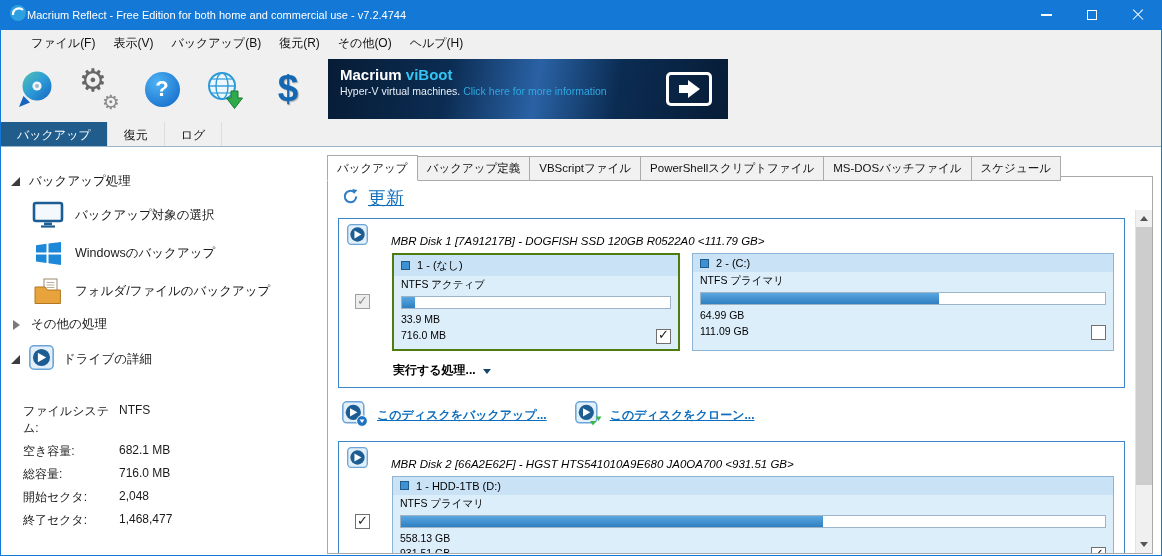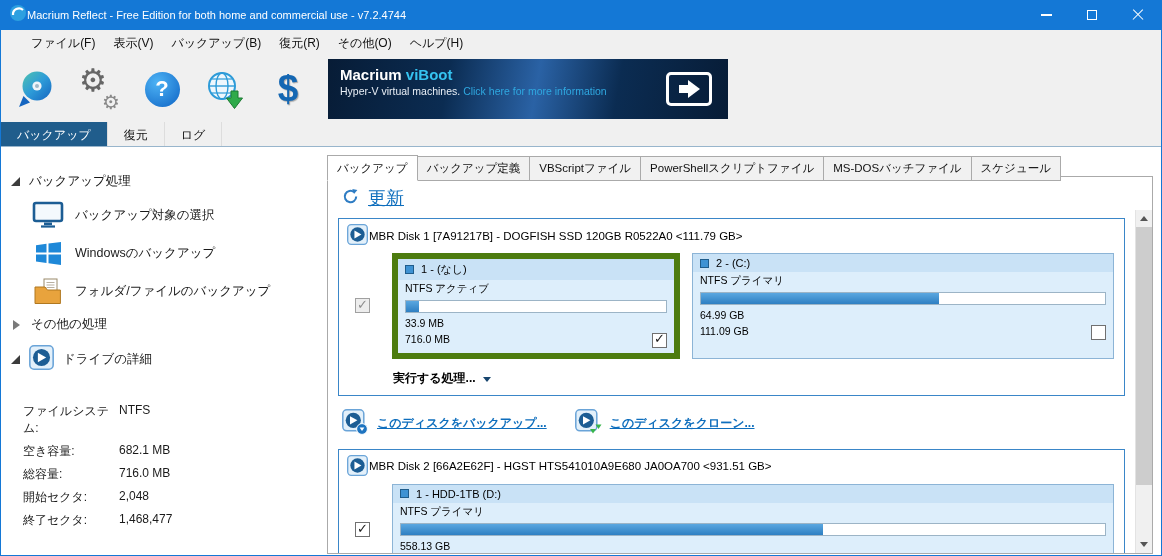--- a/index.html
+++ b/index.html
@@ -74,25 +74,25 @@
   .scroll-region { position:absolute; left:0; right:17px; top:33px; bottom:0; padding:8px 10px 0 10px; overflow:hidden; }
   .vscroll { position:absolute; right:0; top:33px; bottom:0; width:17px; background:#f0f0f0; border-left:1px solid #e3e3e3; }
   .sb-btn { height:17px; display:flex; align-items:center; justify-content:center; }
   .sb-btn.down { position:absolute; bottom:0; left:0; right:0; }
   .tri-up { width:0; height:0; border-left:4px solid transparent; border-right:4px solid transparent; border-bottom:5px solid #555; }
   .tri-down { width:0; height:0; border-left:4px solid transparent; border-right:4px solid transparent; border-top:5px solid #555; }
   .sb-thumb { position:absolute; top:17px; left:0; right:0; height:258px; background:#cdcdcd; }
 
   
   .disk-panel { border:1px solid #3a86c8; background:#fff; margin-bottom:9px; }
-  .disk-header { display:flex; align-items:center; gap:1px; padding:5px 8px 4px; font-size:11.5px; color:#000; }
+  .disk-header { display:flex; align-items:flex-end; gap:23px; padding:5px 8px 4px; font-size:11.5px; color:#000;font-style:italic; }
   .disk-body { display:flex; align-items:center; gap:22px; padding:2px 10px 6px 16px; }
   .partitions { display:flex; gap:12px; flex:1; }
   .partition { background:#ddeefb; border:1px solid #8cb4d6; }
-  .partition.selected { border:6px solid #4d7c0f; }
+  .partition.selected { border:2px solid #4d7c0f; }
   .part-p1 { width:288px; flex:none; }
   .part-flex { flex:1; }
   .part-header { background:#c9e2f6; padding:3px 7px; display:flex; align-items:center; gap:7px; font-size:11px; }
   .part-swatch { width:9px; height:9px; background:#3e92d3; border:1px solid #1f5c8b; flex:none; }
   .part-type { font-size:10.5px; padding:2px 7px 1px; }
   .part-track { margin:3px 7px 2px; height:13px; background:#fff; border:1px solid #9cb4c6; }
   .part-fill { height:100%; background:linear-gradient(#5aa7e0,#2e7fc2); }
   .part-footer { display:flex; justify-content:space-between; align-items:flex-end; padding:1px 7px 5px; font-size:10.5px; line-height:1.5; }
   .actions-row { display:flex; align-items:center; gap:7px; padding:5px 8px 8px 54px; font-size:12px; font-weight:bold; color:#000; }
   .caret-down { width:0; height:0; border-left:4px solid transparent; border-right:4px solid transparent; border-top:5px solid #17456e; margin-top:2px; }

